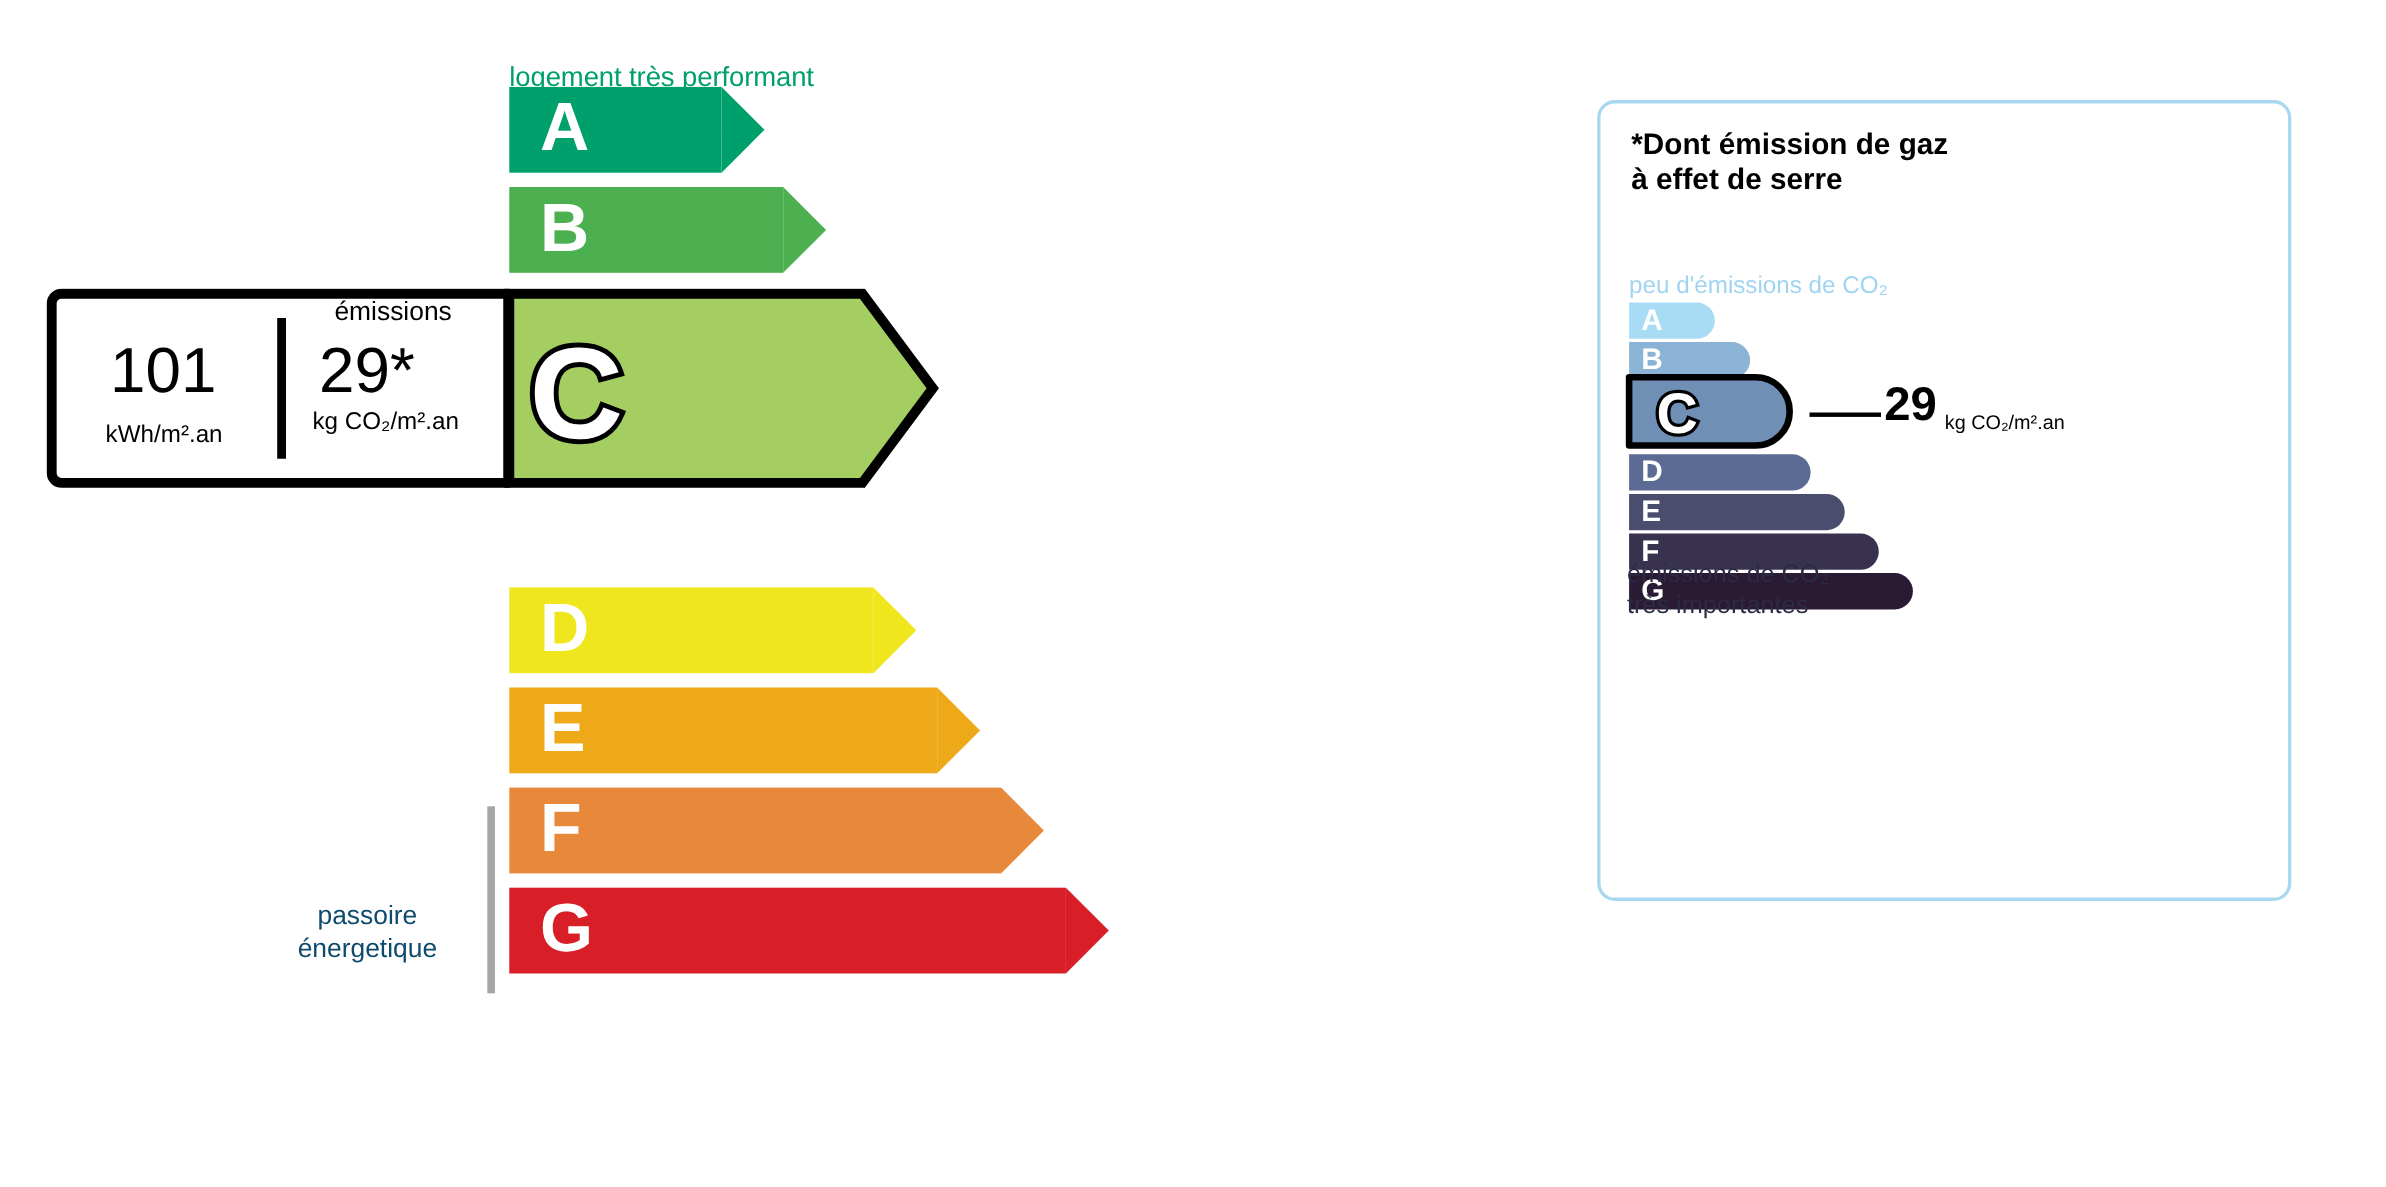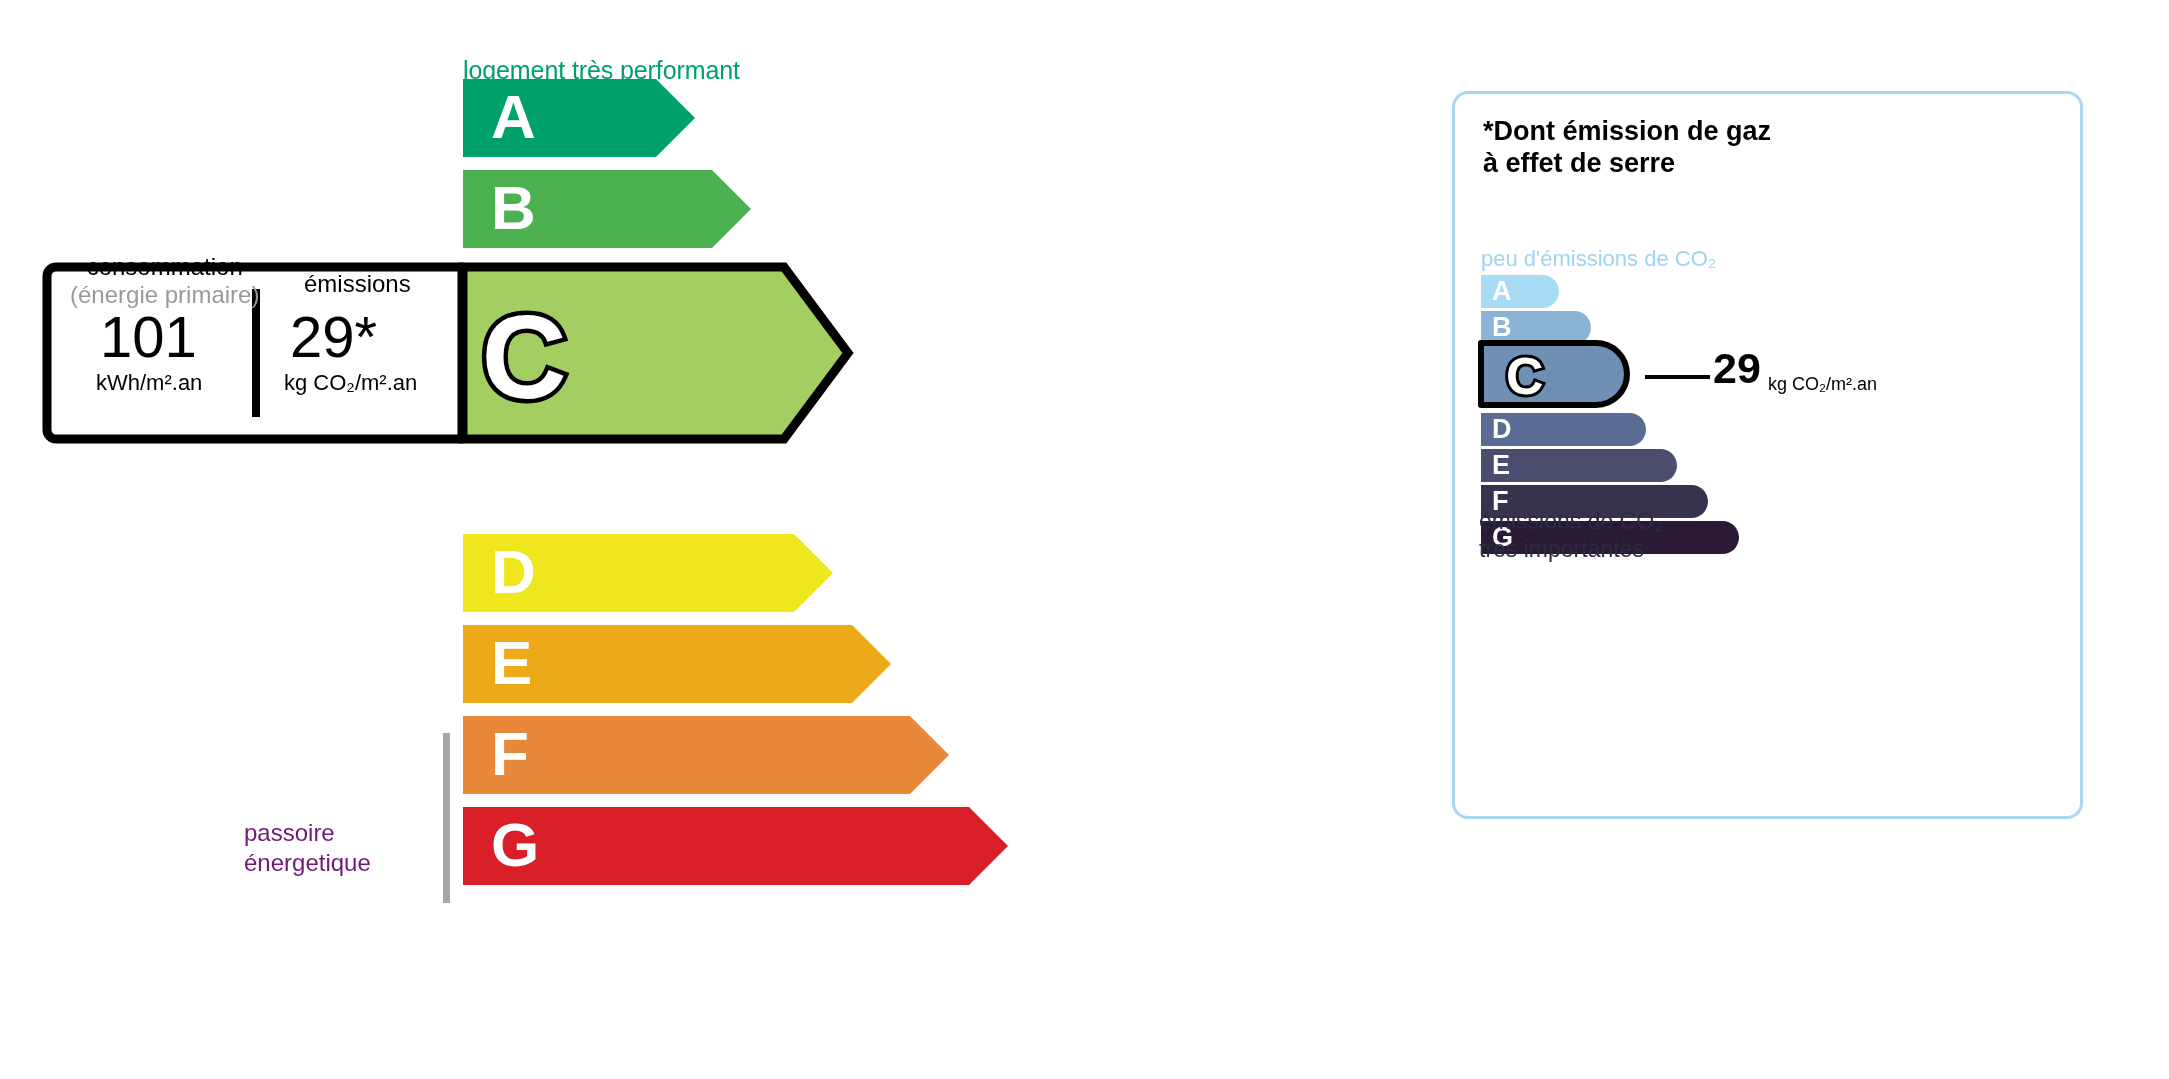--- a/index.html
+++ b/index.html
@@ -99,21 +99,21 @@
     white-space: nowrap;
   }
   .valbox-unit {
     position: absolute;
     font-size: 22px;
     color: #000;
     line-height: 1;
     white-space: nowrap;
   }
   #val-conso-num  { left: 100px; top: 308px; }
-  #val-conso-unit { left: 96px;  top: 372px; }
+  #val-conso-unit { left: 96px;  top: 384px; }
   #val-emis-num   { left: 290px; top: 308px; }
   #val-emis-unit  { left: 284px; top: 372px; }
 
   
   .box-header {
     position: absolute;
     font-size: 24px;
     color: #000;
     white-space: nowrap;
     line-height: 1.18;
@@ -136,23 +136,23 @@
   #passoire-bar {
     position: absolute;
     left: 443px; top: 733px;
     width: 7px; height: 170px;
     background: #a6a6a6;
   }
   #passoire-label {
     position: absolute;
     left: 244px; top: 818px;
     width: 180px;
-    text-align: left;
+    text-align: center;
     font-size: 24px;
-    color: #701a75;
+    color: #0c4a6e;
     line-height: 1.26;
   }
 
   
   #co2-panel {
     position: absolute;
     left: 1452px; top: 91px;
     width: 631px; height: 728px;
     border: 3px solid #a8d7f0;
     border-radius: 16px;
@@ -265,24 +265,20 @@
       <path d="M 14 5 H 420 V 177 H 14 A 9 9 0 0 1 5 168 V 14 A 9 9 0 0 1 14 5 Z" fill="#ffffff" stroke="#000000" stroke-width="9" stroke-linejoin="round"></path>
 
       <path d="M 421 5 H 742 L 806 91 L 742 177 H 421 Z" fill="#a5ce62" stroke="#000000" stroke-width="9" stroke-linejoin="miter"></path>
 
       <line x1="214" y1="27" x2="214" y2="155" stroke="#000000" stroke-width="8"></line>
 
       <text x="482" y="136" font-family="Liberation Sans, sans-serif" font-size="118" font-weight="bold" fill="#ffffff" stroke="#000000" stroke-width="9" paint-order="stroke" text-anchor="middle">C</text>
     </svg>
   </div>
 
-  <div class="box-header" id="hdr-conso">
-    <span>consommation</span>
-    <span class="sub">(énergie primaire)</span>
-  </div>
   <div class="box-header" id="hdr-emis">émissions</div>
 
   <div class="valbox-number" id="val-conso-num">101</div>
   <div class="valbox-unit" id="val-conso-unit">kWh/m².an</div>
   <div class="valbox-number" id="val-emis-num">29*</div>
   <div class="valbox-unit" id="val-emis-unit">kg CO₂/m².an</div>
 
 
   <div class="arrow-row" id="row-D">
     <div class="arrow">

